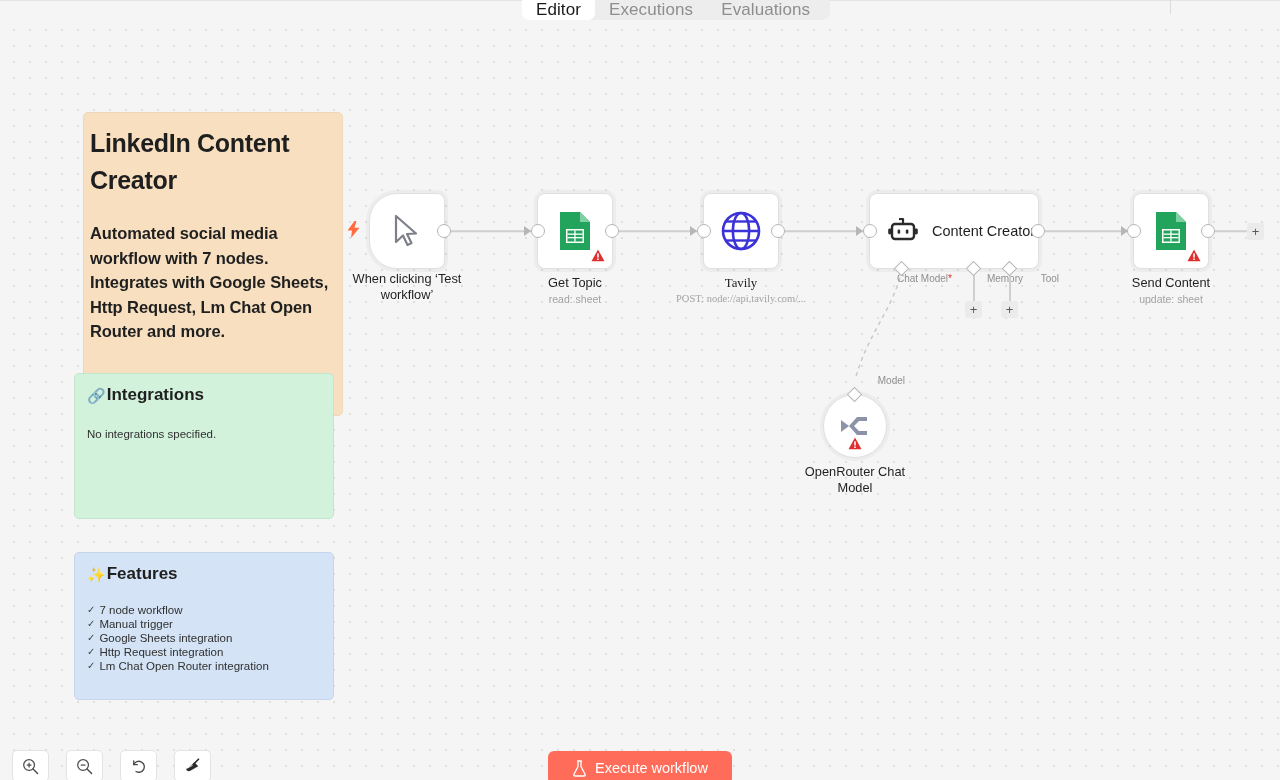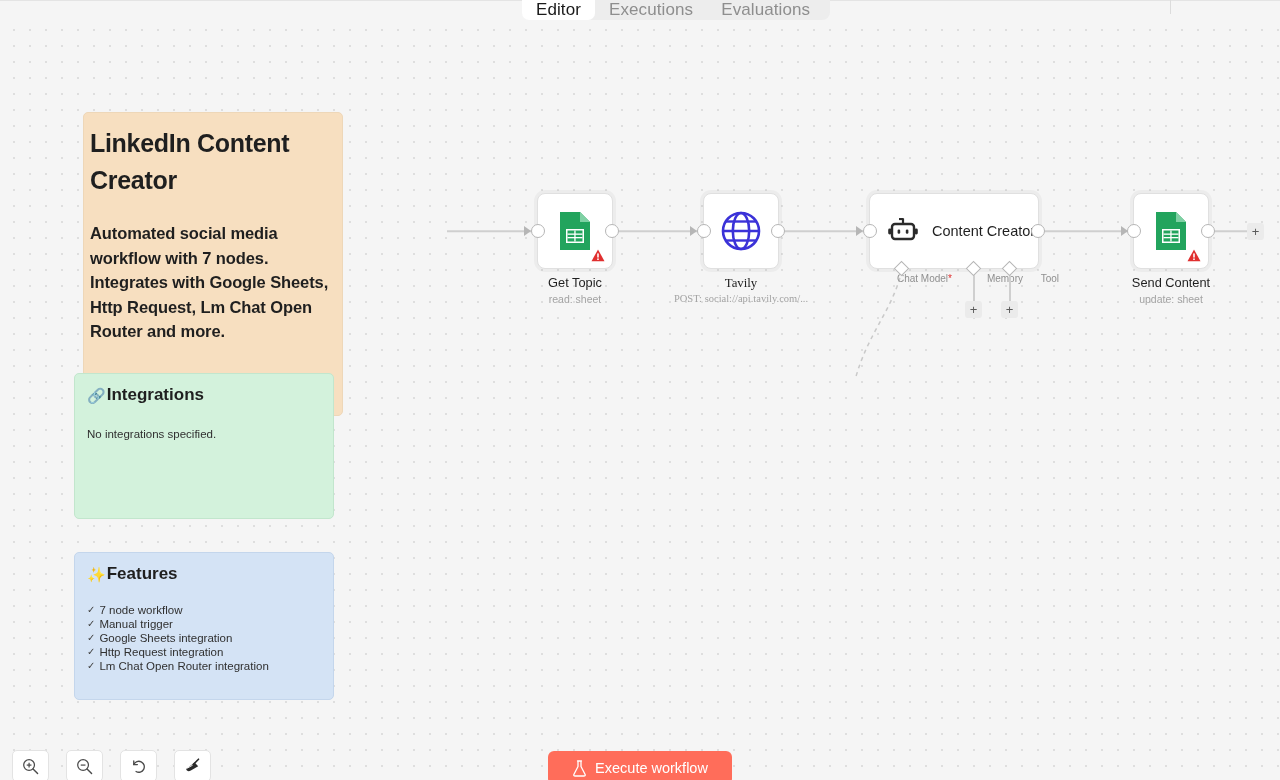--- a/index.html
+++ b/index.html
@@ -308,20 +308,34 @@
 
   <div class="conn" style="left:1043px; top:231px; width:87px;"></div>
   <div class="arrow" style="left:1121px; top:231px;"></div>
 
   <div class="conn" style="left:1211px; top:231px; width:36px;"></div>
 
   <svg style="position:absolute; left:820px; top:262px; width:110px; height:125px; overflow:visible;">
     <path d="M 82 8 C 72 50, 48 70, 35 118" fill="none" stroke="#c9c9c9" stroke-width="1.5" stroke-dasharray="4 4"></path>
   </svg>
 
+  <div class="node-wrap" style="left:369px; top:193px;">
+    <div class="bolt" style="left:-22px; top:28px;">
+      <svg width="13" height="17" viewBox="0 0 13 17">
+          <path d="M7.5 0 L0.5 9.5 L5 9.5 L4 17 L12.5 6.8 L7.5 6.8 L9.5 0 Z" fill="#ff6d3f"></path>
+        </svg>
+    </div>
+    <div class="node-box trigger">
+      <svg width="32" height="34" viewBox="0 0 32 34">
+        <path d="M5 2 L5 28 L12 21.5 L16.5 31 L20.5 29 L16 20 L25 19.5 Z" fill="none" stroke="#7d8088" stroke-width="2.2" stroke-linejoin="round"></path>
+      </svg>
+      <div class="port right"></div>
+    </div>
+    <div class="node-label two-line" style="top:78px;">When clicking ‘Test workflow’</div>
+  </div>
 
   <div class="node-wrap" style="left:537px; top:193px;">
     <div class="node-box">
       <svg width="34" height="42" viewBox="0 0 34 42">
         <path d="M2 2 h20 l10 10 v28 h-30 z" fill="#22a45d"></path>
         <path d="M22 2 l10 10 h-10 z" fill="#7fd1a4"></path>
         <rect x="8" y="19" width="18" height="14" fill="#ffffff"></rect>
         <rect x="9.5" y="20.5" width="15" height="11" fill="#22a45d"></rect>
         <rect x="9.5" y="23.5" width="15" height="1.3" fill="#ffffff"></rect>
         <rect x="9.5" y="27" width="15" height="1.3" fill="#ffffff"></rect>
@@ -345,21 +359,21 @@
         <circle cx="21" cy="21" r="18" fill="none" stroke="#3b32d8" stroke-width="2.6"></circle>
         <ellipse cx="21" cy="21" rx="8.2" ry="18" fill="none" stroke="#3b32d8" stroke-width="2.6"></ellipse>
         <line x1="3" y1="21" x2="39" y2="21" stroke="#3b32d8" stroke-width="2.6"></line>
         <line x1="6" y1="11.5" x2="36" y2="11.5" stroke="#3b32d8" stroke-width="2.4"></line>
         <line x1="6" y1="30.5" x2="36" y2="30.5" stroke="#3b32d8" stroke-width="2.4"></line>
       </svg>
       <div class="port left"></div>
       <div class="port right"></div>
     </div>
     <div class="node-label">Tavily</div>
-    <div class="node-sub">POST: social://api.tavily.com/...</div>
+    <div class="node-sub">POST: node://api.tavily.com/...</div>
   </div>
 
   <div class="node-wrap" style="left:869px; top:193px;">
     <div class="node-box wide">
       <svg width="30" height="26" viewBox="0 0 30 26">
         <path d="M15 0.5 L15 5" stroke="#2b2b2b" stroke-width="2.2" fill="none"></path>
         <path d="M11 1 L15.5 1" stroke="#2b2b2b" stroke-width="2.2" fill="none"></path>
         <rect x="4" y="6" width="22" height="15" rx="3" fill="none" stroke="#2b2b2b" stroke-width="2.4"></rect>
         <rect x="0.2" y="10.5" width="3.2" height="6" rx="1.4" fill="#2b2b2b"></rect>
         <rect x="26.6" y="10.5" width="3.2" height="6" rx="1.4" fill="#2b2b2b"></rect>
@@ -405,20 +419,36 @@
       </svg>
       <div class="port left"></div>
       <div class="port right"></div>
     </div>
     <div class="node-label">Send Content</div>
     <div class="node-sub">update: sheet</div>
   </div>
 
   <div class="tail-plus" style="left:1247px; top:223px;">+</div>
 
+  <div class="node-wrap" style="left:823px; top:394px;">
+    <div class="dlabel" style="left:-18px; top:-19px; width:100px;">Model</div>
+    <div class="diamond" style="left:26px; top:-5px;"></div>
+    <div class="node-circle">
+      <svg width="36" height="26" viewBox="0 0 36 26">
+        <path d="M30 4 L20 4 L12 13 L20 22 L30 22 L30 18 L22 18 L17 13 L22 8 L30 8 Z" fill="#8c93a8"></path>
+        <path d="M12 13 L4 7 L4 19 Z" fill="#8c93a8"></path>
+      </svg>
+      <svg style="position:absolute; left:50%; margin-left:-7px; bottom:7px; width:14px; height:13px;" viewBox="0 0 16 15">
+        <path d="M8 0.5 L15.5 14 L0.5 14 Z" fill="#e02f2f"></path>
+        <rect x="7.1" y="5" width="1.8" height="5" fill="#ffffff" rx="0.8"></rect>
+        <circle cx="8" cy="11.7" r="1" fill="#ffffff"></circle>
+      </svg>
+    </div>
+    <div class="node-label two-line" style="top:70px; width:120px;">OpenRouter Chat Model</div>
+  </div>
 
 </div>
 
 <div id="topbar">
   <div id="topbar-line"></div>
   <div id="topbar-divider"></div>
   <div id="tabs">
     <div class="tab active">Editor</div>
     <div class="tab">Executions</div>
     <div class="tab">Evaluations</div>

